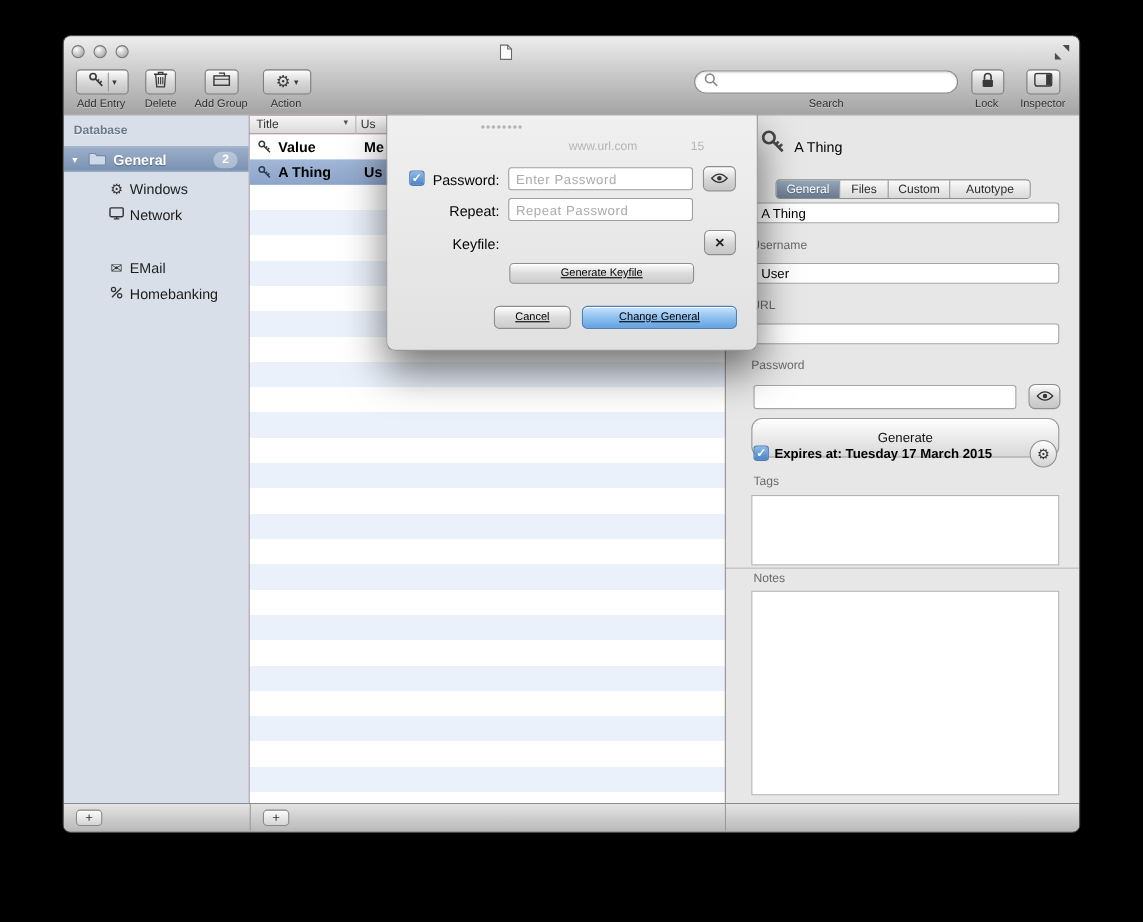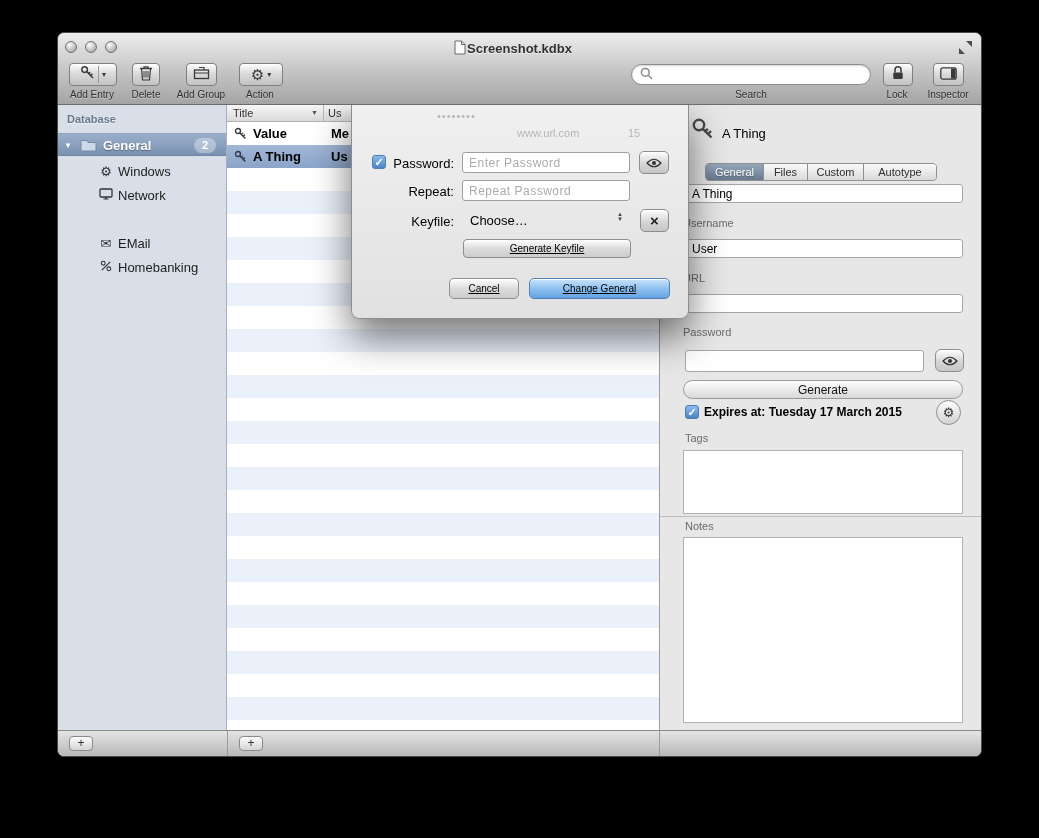--- a/index.html
+++ b/index.html
@@ -156,21 +156,20 @@
       <div class="tl" style="left:7px"></div>
       <div class="tl" style="left:27px"></div>
       <div class="tl" style="left:47px"></div>
 
       <span class="doc-icon">
         <svg width="12" height="15" viewBox="0 0 12 15">
             <path d="M1 1 h6.5 L11 4.5 V14 H1 Z" fill="#fafafa" stroke="#6a6a6a"></path>
             <path d="M7.5 1 V4.5 H11" fill="none" stroke="#6a6a6a"></path>
           </svg>
       </span>
-      <div class="title">Screenshot.kdbx</div>
       <span class="fs-icon">
         <svg width="15" height="15" viewBox="0 0 15 15">
             <path d="M14 1 L8 1 L14 7 Z" fill="#4c4c4c"></path>
             <path d="M1 14 L1 8 L7 14 Z" fill="#4c4c4c"></path>
           </svg>
       </span>
 
       <div class="tbtn" style="left:11px;width:48px">
         <span>
           <svg width="15" height="15" viewBox="0 0 15 15">
@@ -345,21 +344,21 @@
         <input class="ifield" style="top: 245px; width: 239px; height: 22px;">
         <div class="sqbtn" style="left:275px;top:244px;width:29px;height:23px;border-radius:6px">
           <span>
             <svg width="16" height="10" viewBox="0 0 16 10">
                 <path d="M1 5 Q8 -2.5 15 5 Q8 12.5 1 5 Z" fill="none" stroke="#333" stroke-width="1.2"></path>
                 <circle cx="8" cy="5" r="2" fill="#333"></circle>
               </svg>
           </span>
         </div>
 
-        <div class="pillbtn" style="left:23px;top:275px;width:280px;height:19px">Generate</div>
+        <div class="pillbtn" style="left:23px;top:275px;width:280px;height:36px">Generate</div>
 
         <div class="checkbox" style="left:25px;top:300px"><span>✓</span></div>
         <span class="abs" style="left:44px;top:300px;font-size:12px;font-weight:bold;color:#000">Expires at: Tuesday 17 March 2015</span>
         <div class="roundbtn" style="left:276px;top:295px;width:25px;height:25px">
             <span>⚙</span>
           </div>
 
         <span class="ins-label" style="top:327px">Tags</span>
         <textarea class="tarea" style="left: 23px; top: 345px; width: 280px; height: 64px;"></textarea>
 
@@ -391,27 +390,20 @@
               <path d="M1 5 Q8 -2.5 15 5 Q8 12.5 1 5 Z" fill="none" stroke="#333" stroke-width="1.2"></path>
               <circle cx="8" cy="5" r="2" fill="#333"></circle>
             </svg>
         </span>
       </div>
 
       <span class="dlabel" style="top:80px">Repeat:</span>
       <input class="dfield" style="top: 76px;" placeholder="Repeat Password">
 
       <span class="dlabel" style="top:110px">Keyfile:</span>
-      <div class="popup">
-        <span style="position:absolute;left:8px;top:3px">Choose…</span>
-        <span class="steppers">
-          <span>▲</span>
-            <span>▼</span>
-        </span>
-      </div>
       <div class="sqbtn" style="left:288px;top:105px;width:29px;height:23px;font-size:15px;font-weight:bold;color:#222">
           <span>×</span>
         </div>
 
       <div class="btn" style="left:111px;top:135px;width:168px;height:19px;border-radius:4px">Generate Keyfile</div>
 
       <div class="btn" style="left:97px;top:174px;width:70px;height:21px">Cancel</div>
       <div class="btn default" style="left:177px;top:174px;width:141px;height:21px">Change General</div>
     </div>
 

